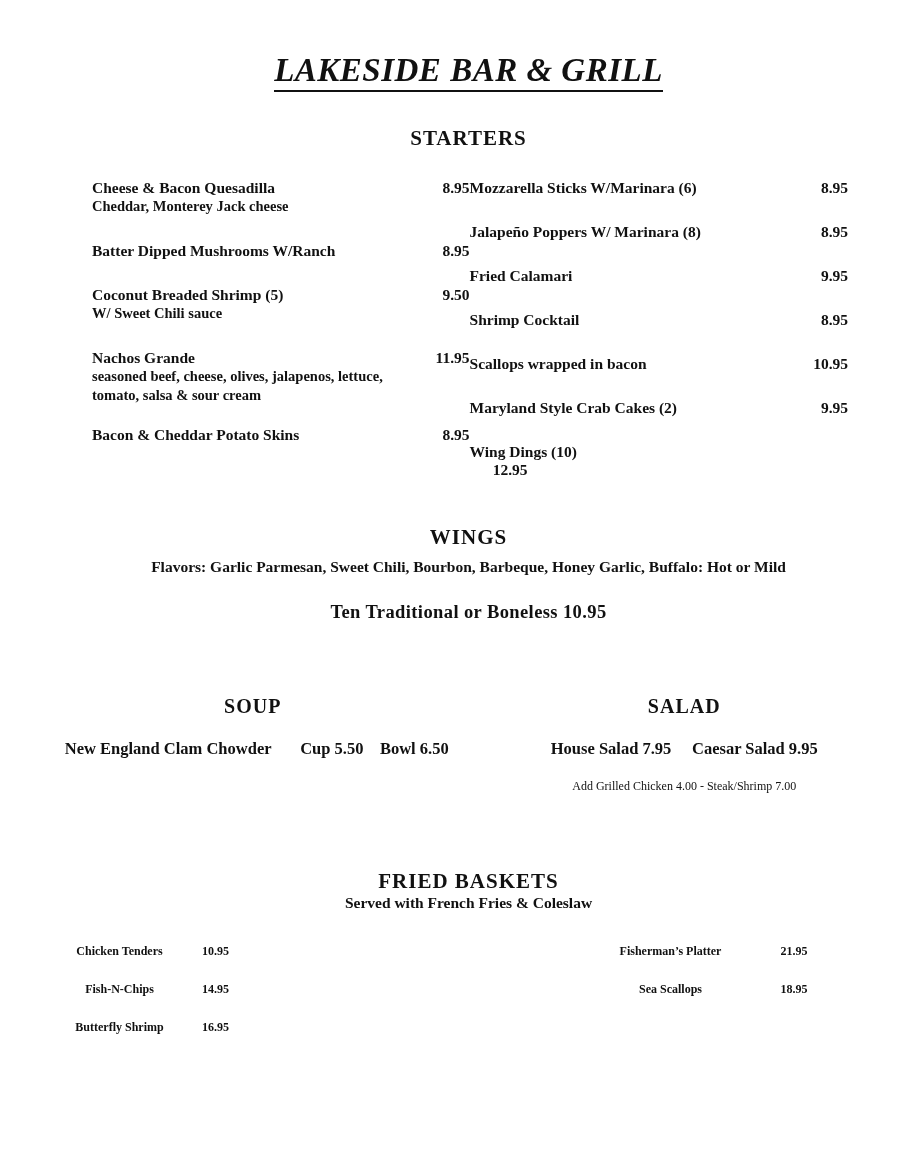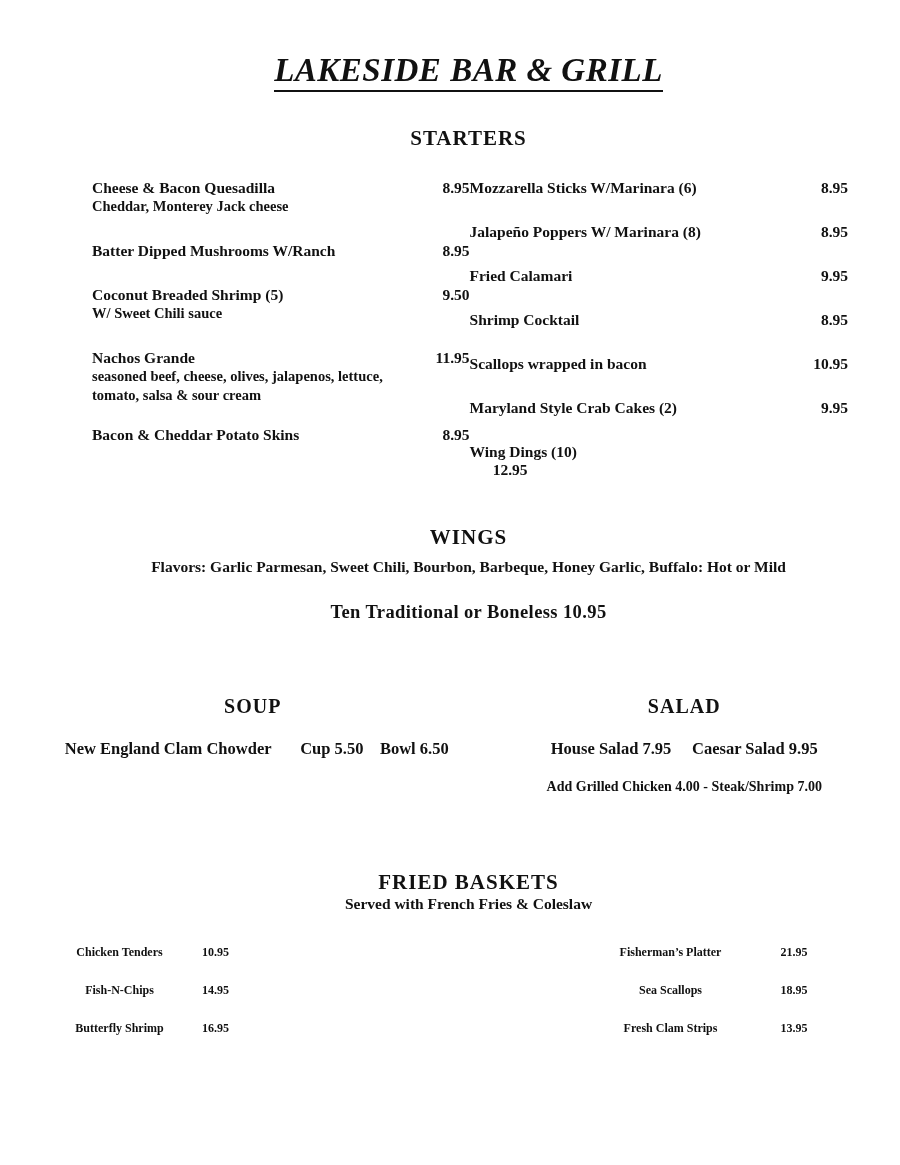--- a/index.html
+++ b/index.html
@@ -127,22 +127,22 @@
     letter-spacing: 1px;
   }
   .ss-line {
     text-align: center;
     font-weight: bold;
     font-size: 16.5px;
     margin-top: 21px;
   }
   .ss-line2 {
     text-align: center;
-    font-weight: bold;
-    font-size: 14px;
+    font-weight: normal;
+    font-size: 12px;
     margin-top: 20px;
   }
   .soup-line-inner { padding-left: 8px; }
   .nowrap { white-space: nowrap; }
 
   
   .baskets { margin-top: 75px; }
   .baskets .bh { font-size: 21px; }
   .baskets-grid {
     display: flex;
@@ -314,22 +314,17 @@
         <div class="brow">
           <span class="bpad"></span>
           <span class="bname">Fisherman’s Platter</span>
           <span class="bprice">21.95</span>
         </div>
         <div class="brow">
           <span class="bpad"></span>
           <span class="bname">Sea Scallops</span>
           <span class="bprice">18.95</span>
         </div>
-        <div class="brow">
-          <span class="bpad"></span>
-          <span class="bname">Fresh Clam Strips</span>
-          <span class="bprice">13.95</span>
-        </div>
       </div>
     </div>
   </div>
 
 </div>
 
 </body></html>

